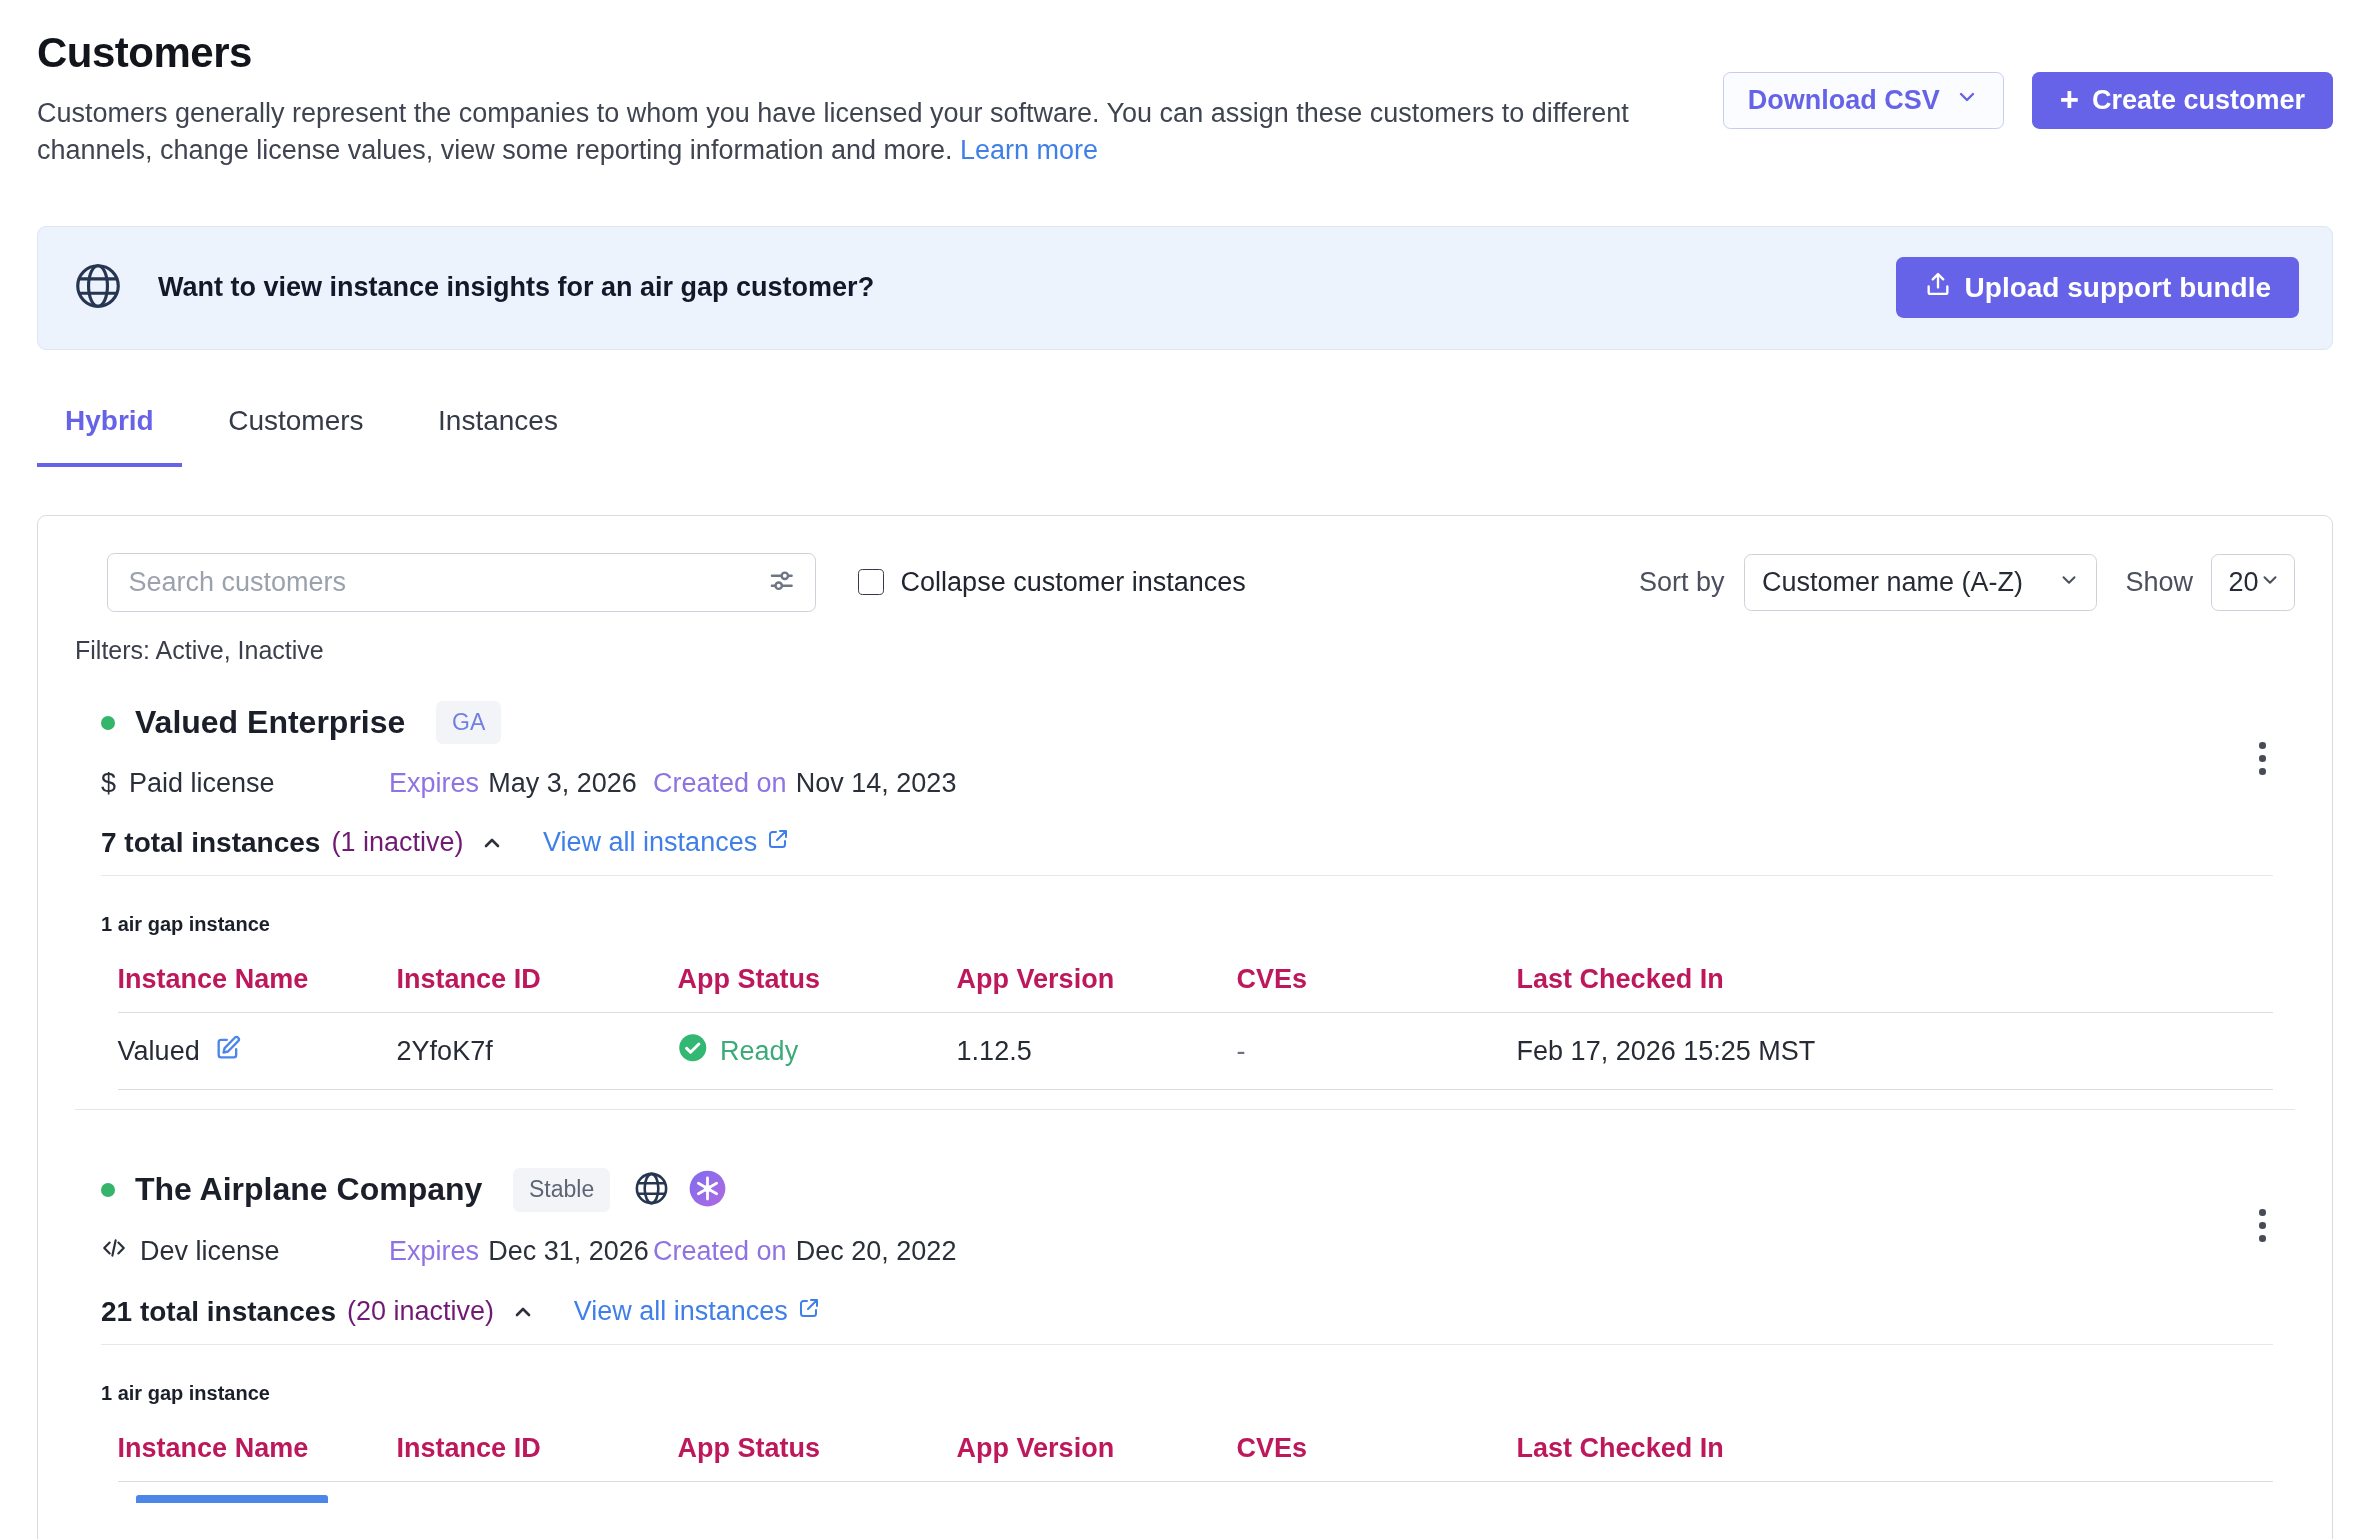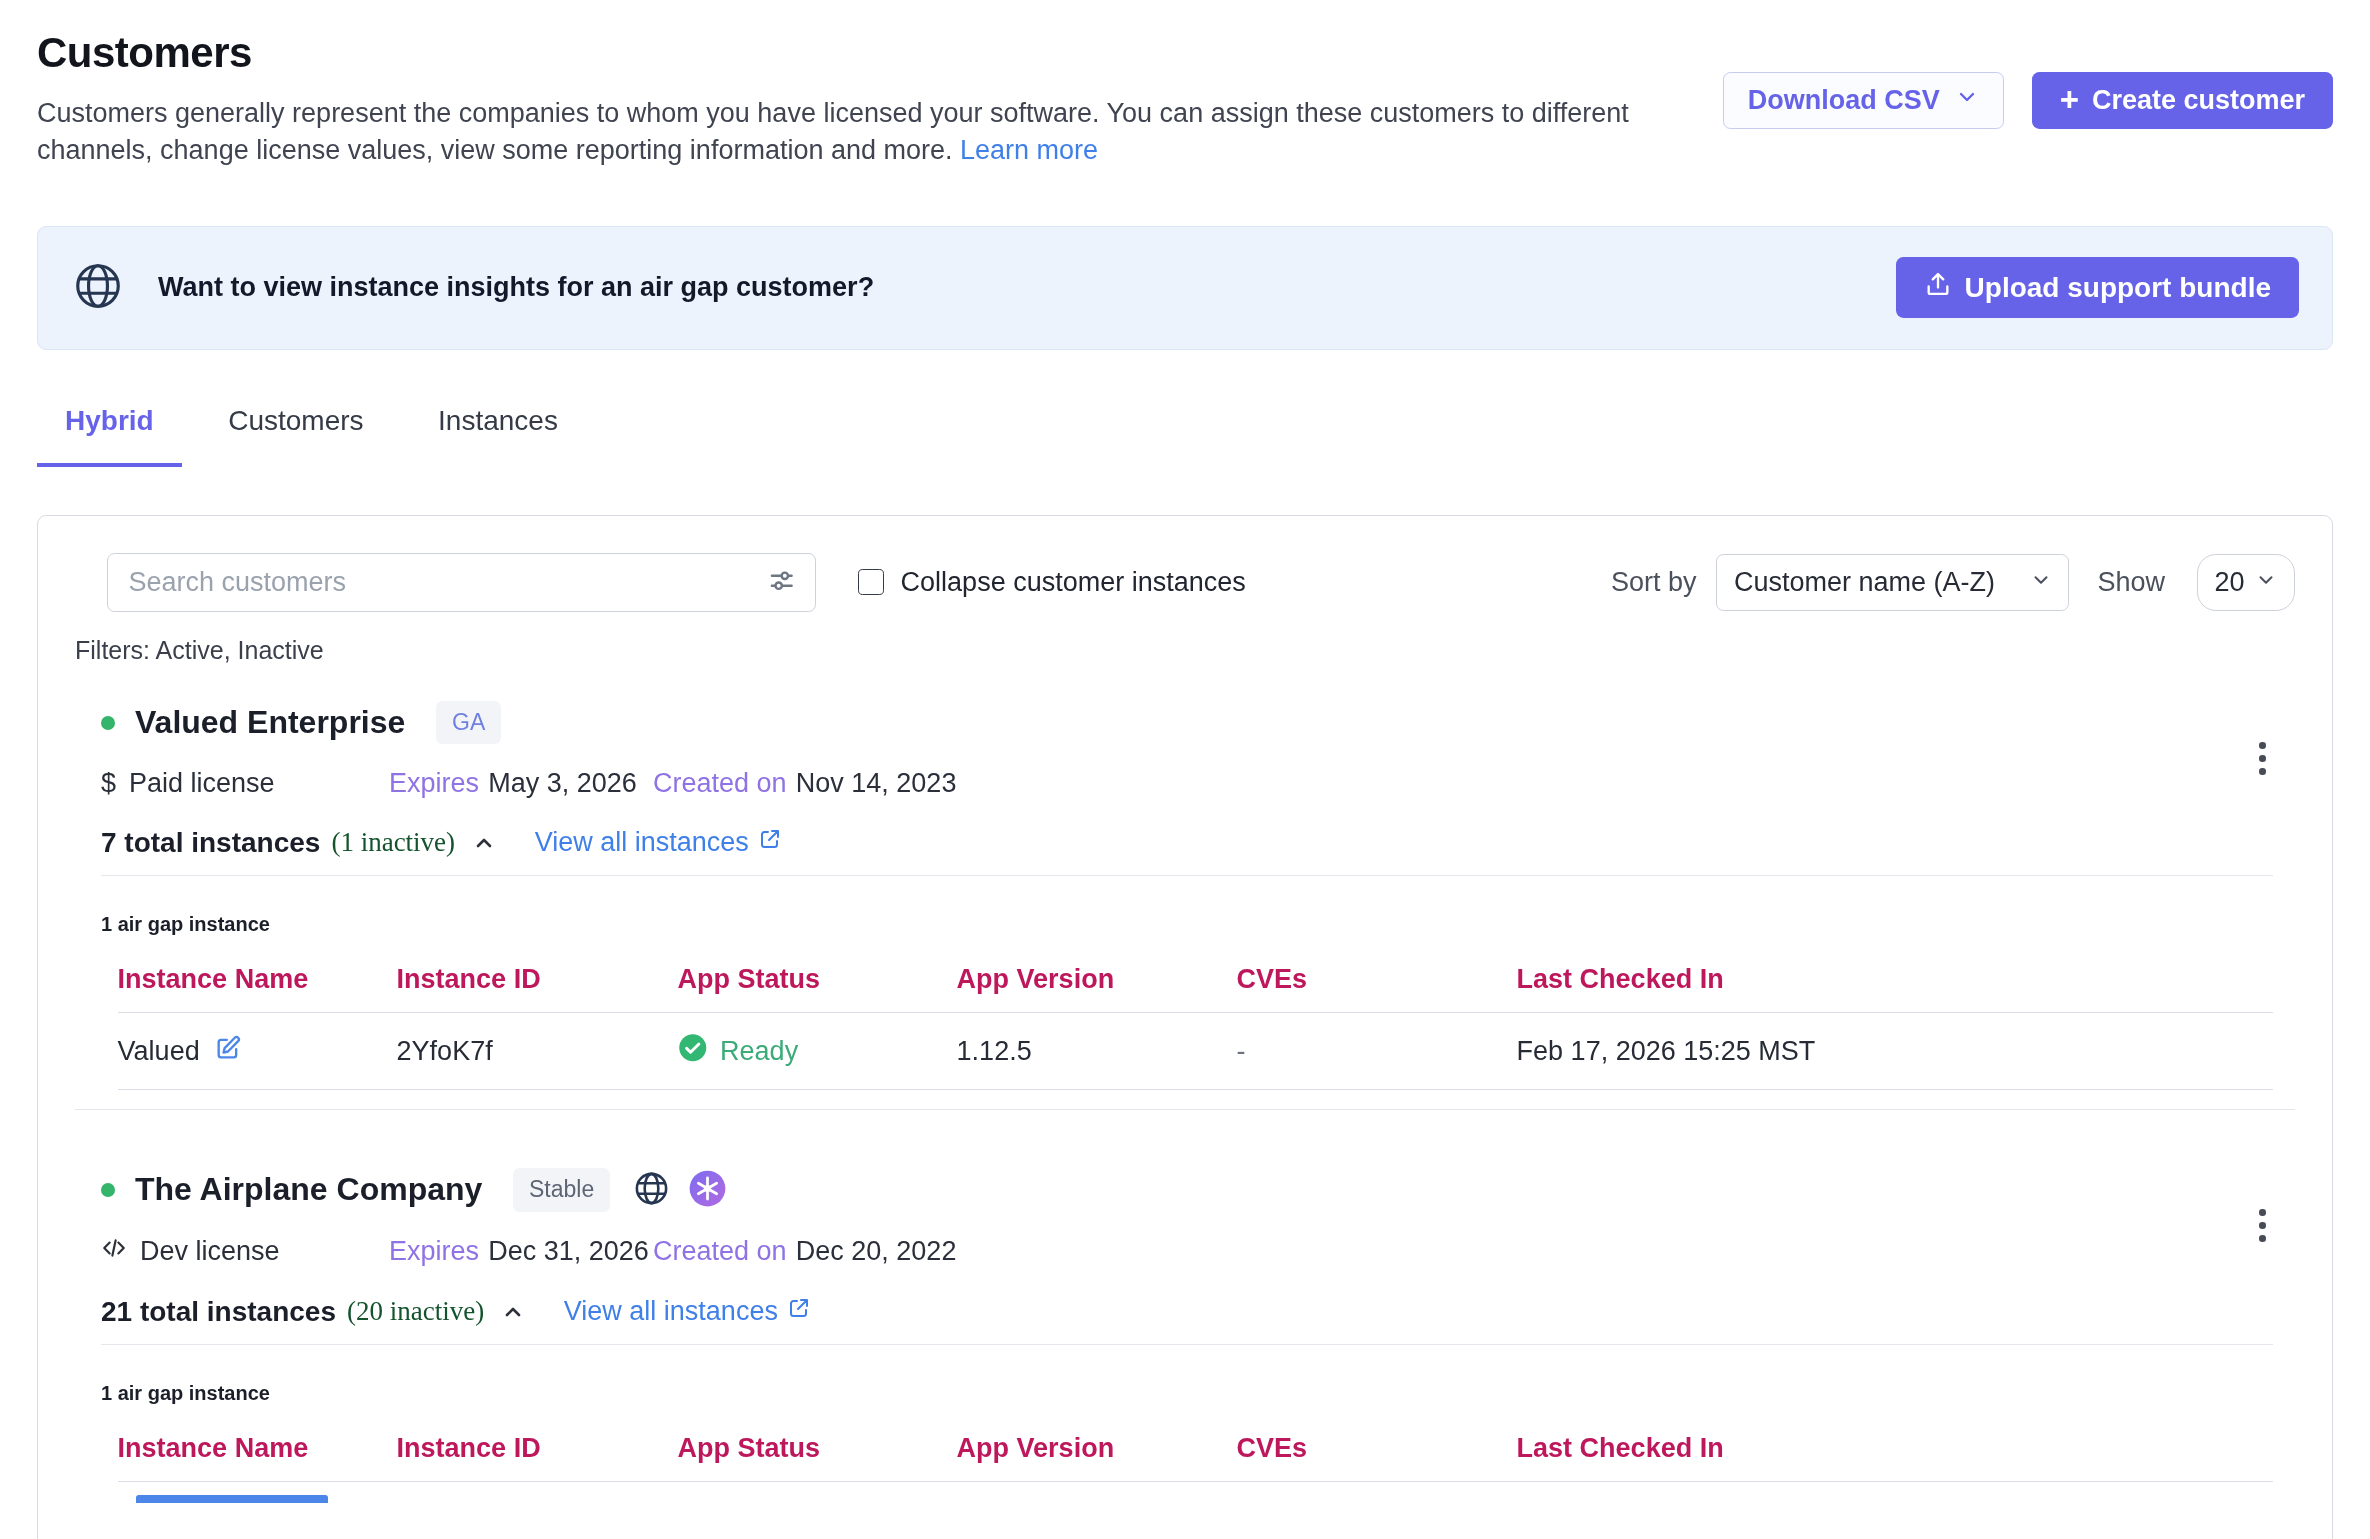--- a/index.html
+++ b/index.html
@@ -45,21 +45,21 @@
   .search input{border:none;outline:none;flex:1;font-size:27px;color:#2a2f39;font-family:inherit;background:transparent;min-width:0;}
   .search input::placeholder{color:#9aa2ae;}
   .checkbox-group{display:flex;align-items:center;margin-left:42px;gap:16.6px;}
   .checkbox{width:26px;height:26px;border:1.8px solid #343a46;border-radius:4.6px;background:#fff;cursor:pointer;}
   .checkbox-label{font-size:27px;color:#20252f;}
   .toolbar-right{margin-left:auto;display:flex;align-items:center;}
   .muted-label{font-size:27px;color:#4a505c;}
   .select{height:57px;border:1.8px solid #cdd1da;border-radius:7.4px;display:flex;align-items:center;justify-content:space-between;padding:0 16.6px;font-size:27px;color:#262b35;background:#fff;cursor:pointer;}
   .select-sort{width:353px;margin-left:20px;}
   .show-label{margin-left:28px;}
-  .select-show{width:98px;margin-left:32px;border-radius:19px;}
+  .select-show{width:84px;margin-left:18px;}
   .filters-note{margin-top:24px;font-size:25px;color:#3a3f4b;}
 
   
   .customer{position:relative;padding:0 22px 0 26px;}
   .customer-1{margin-top:33px;}
   .customer-2{margin-top:55px;}
   .cust-head{display:flex;align-items:center;height:50px;}
   .dot{width:14px;height:14px;border-radius:50%;background:#35b56b;margin-right:20px;flex-shrink:0;}
   .cust-name{font-size:32px;font-weight:bold;color:#1b1f29;}
   .channel-badge{margin-left:31px;background:#f3f4f8;border-radius:6.5px;padding:8.3px 15.7px;font-size:23px;}
@@ -70,21 +70,21 @@
   .kebab i{width:6.5px;height:6.5px;background:#464b55;border-radius:50%;display:block;}
 
   .license-row{margin-top:20px;display:flex;align-items:center;font-size:27px;color:#2a2f3a;}
   .license-type{width:288px;display:flex;align-items:center;gap:13px;flex-shrink:0;}
   .date-pair{display:flex;align-items:center;}
   .expires{width:264px;flex-shrink:0;}
   .lbl-purple{color:var(--purple-label);margin-right:9.2px;}
 
   .inst-row{margin-top:28px;display:flex;align-items:center;}
   .inst-total{font-size:28px;font-weight:bold;color:#1b1f29;}
-  .inst-inactive{font-size:27px;color:#14532d;margin-left:11px;font-family:Liberation Serif, serif;}
+  .inst-inactive{font-size:27px;color:#701a75;margin-left:11px;}
   .chev-toggle{margin-left:16.6px;display:flex;align-items:center;cursor:pointer;}
   .view-all{margin-left:39px;display:flex;align-items:center;gap:9.2px;color:var(--link);font-size:27px;text-decoration:none;cursor:pointer;}
 
   .rule{border:none;border-top:0.9px solid #e5e7ec;margin:16.6px 0 0;}
   .airgap{margin-top:37px;font-size:20px;font-weight:bold;color:#1b1f29;}
 
   .itable{margin-top:28px;padding-left:16.6px;}
   .irow{display:grid;grid-template-columns:279px 281px 279px 280px 280px 1fr;align-items:center;}
   .ihead{padding-bottom:16.6px;border-bottom:0.9px solid #dadde4;}
   .ihead span{font-weight:bold;font-size:27px;color:#be185d;}

